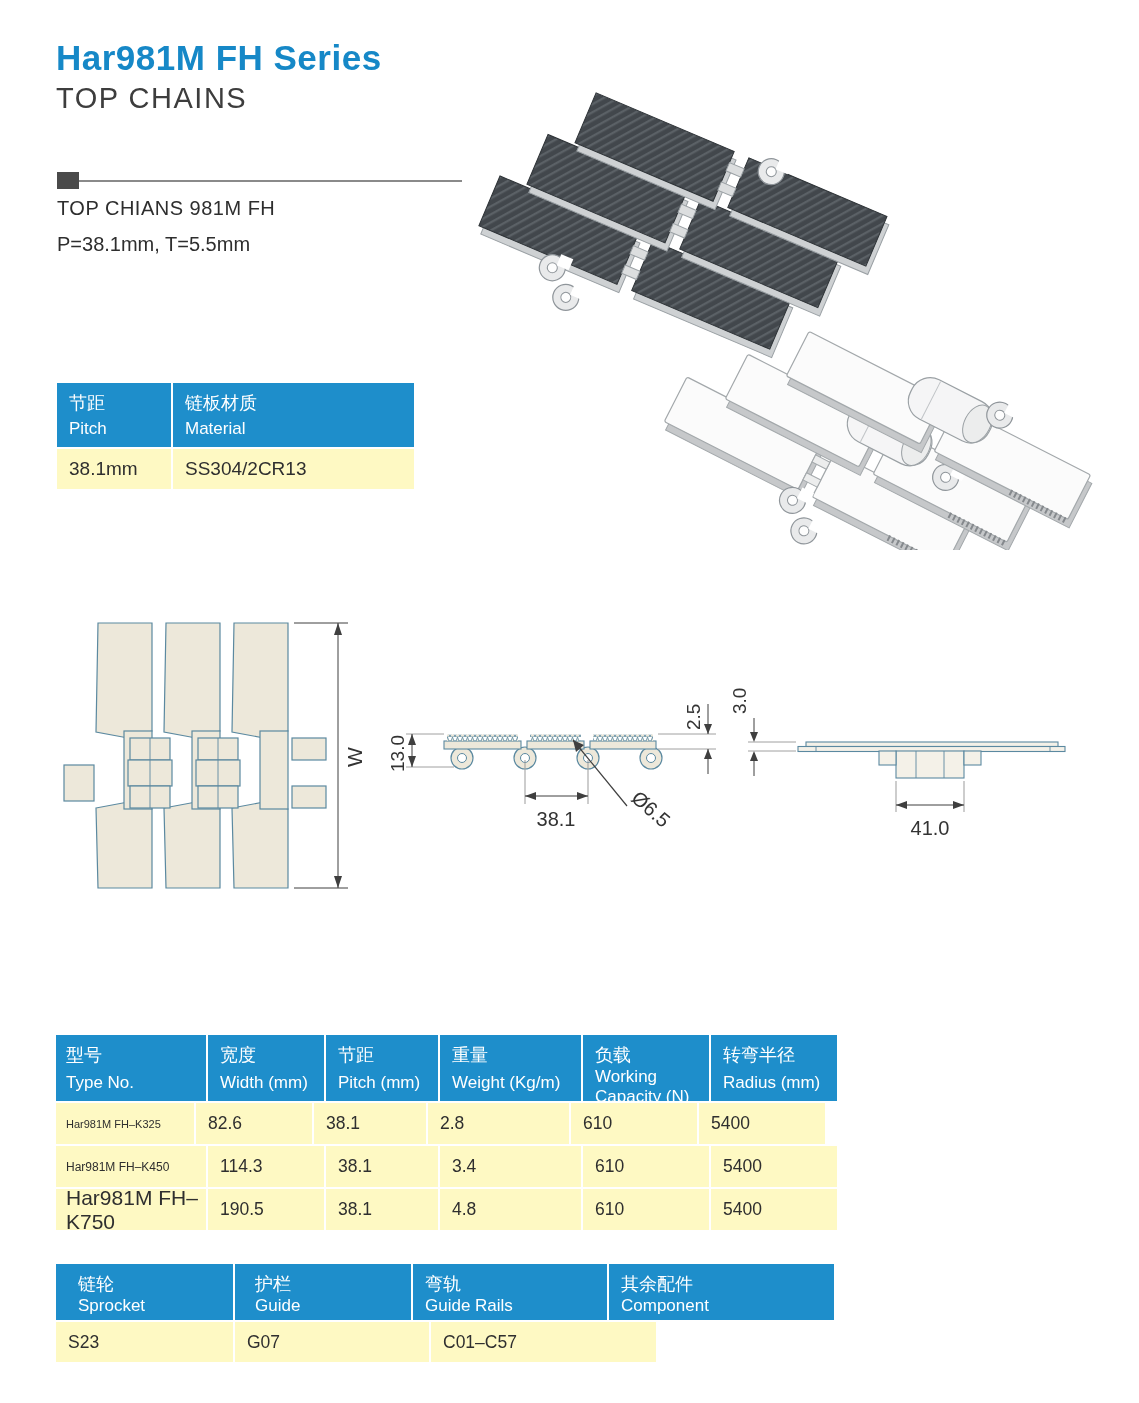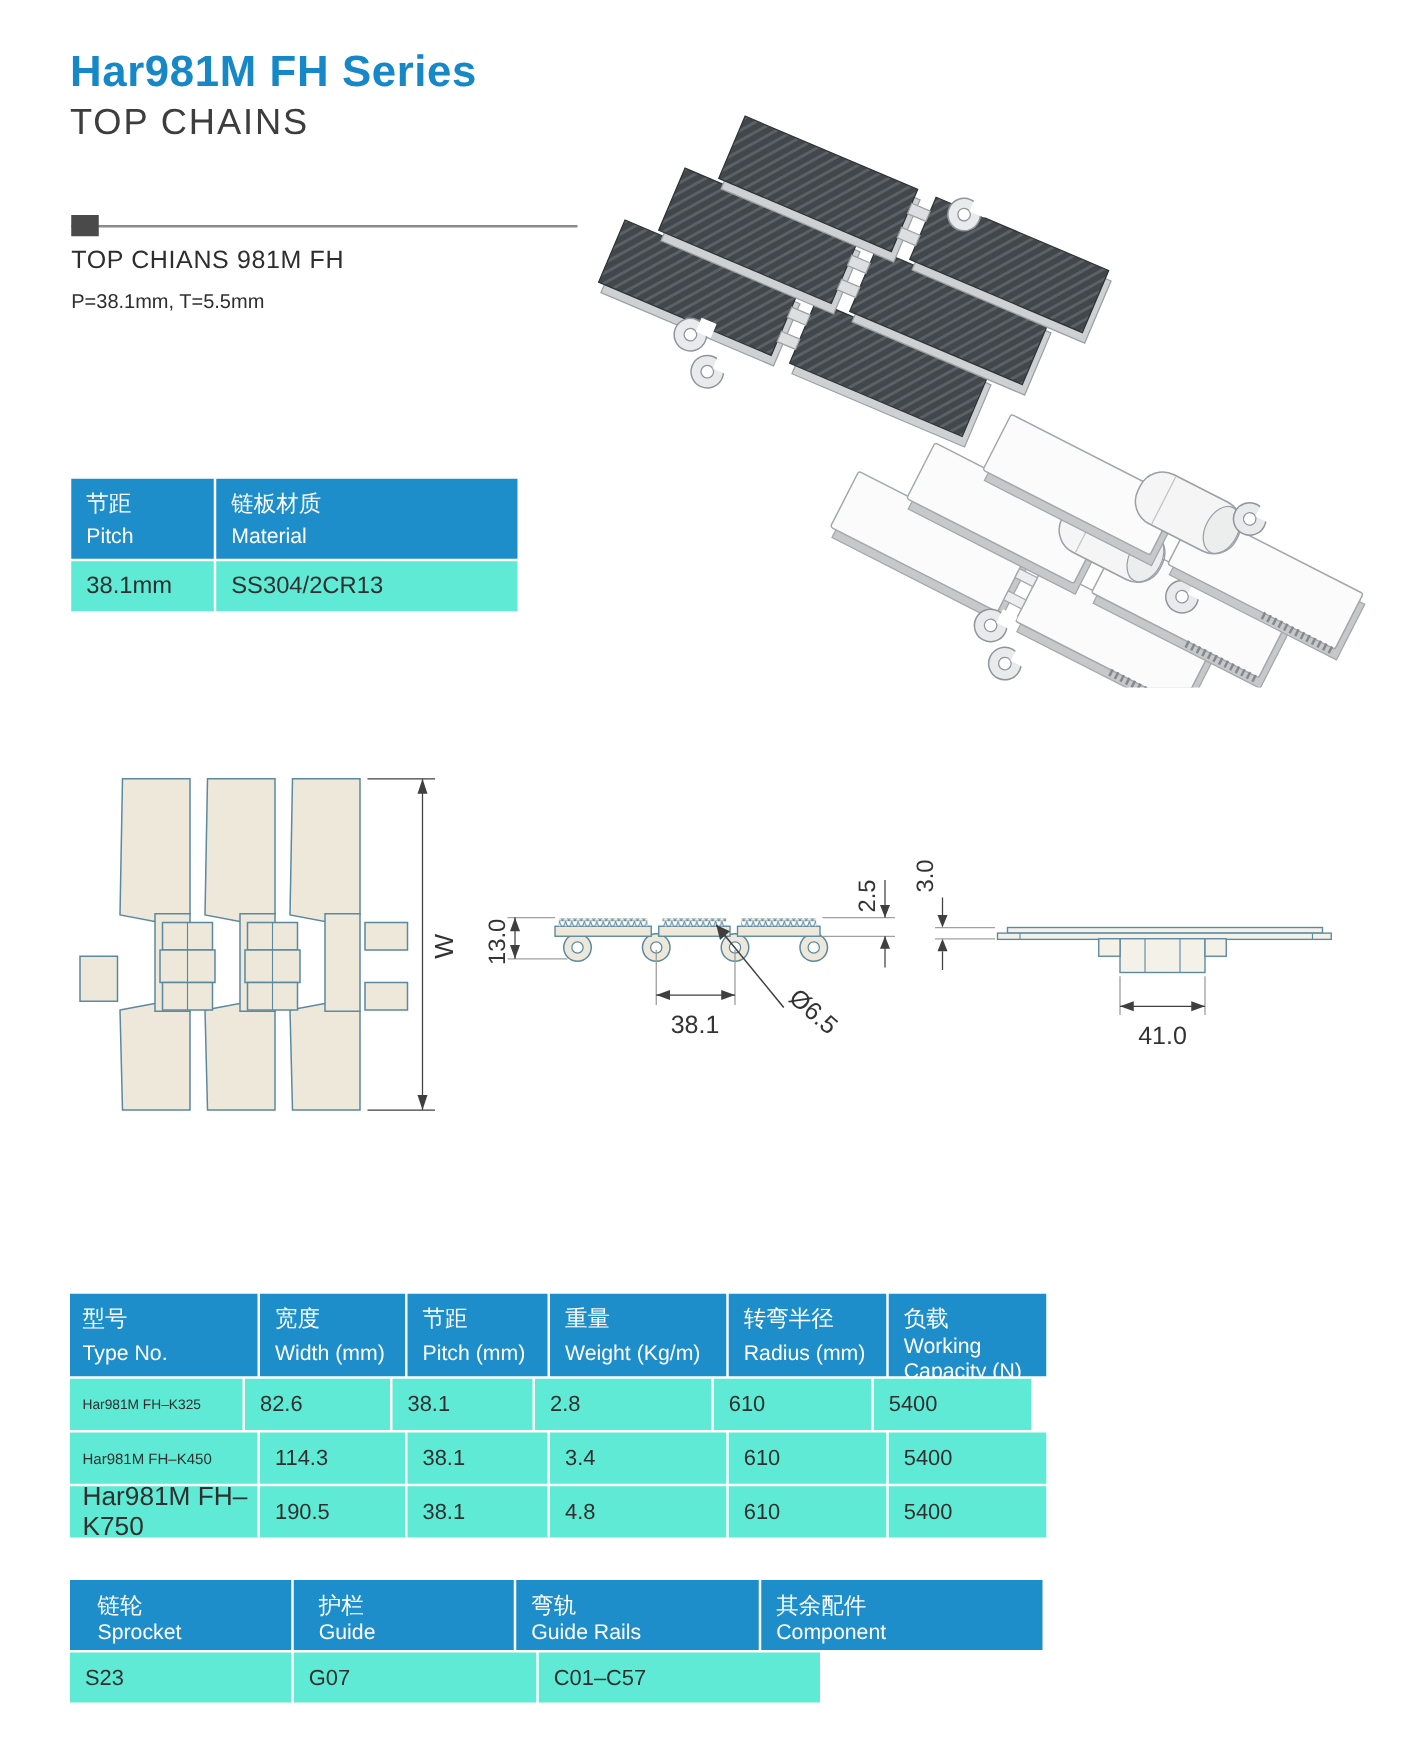--- a/index.html
+++ b/index.html
@@ -6,29 +6,29 @@
   .page{position:relative;width:1139px;height:1403px;background:#fff;overflow:hidden;
         font-family:"Liberation Sans","DejaVu Sans",sans-serif;color:#2d2d2d;}
   .abs{position:absolute;}
 
   .title{left:56px;top:38px;font-size:35px;font-weight:bold;color:#1688c7;letter-spacing:.5px;}
   .subtitle{left:56px;top:82px;font-size:29px;color:#3d3d3d;letter-spacing:1.5px;}
 
   .rule-line{left:57px;top:180px;width:405px;height:2px;background:#8a8a8a;}
   .rule-square{left:57px;top:172px;width:22px;height:17px;background:#4a4a4a;}
   .sec-heading{left:57px;top:197px;font-size:20px;color:#2e2e2e;letter-spacing:.5px;}
-  .sec-spec{left:57px;top:233px;font-size:16px;color:#2e2e2e;}
+  .sec-spec{left:57px;top:233px;font-size:20px;color:#2e2e2e;}
 
   .tbl{position:absolute;display:flex;flex-direction:column;}
   .tr{display:flex;gap:2px;margin-bottom:2px;border-radius:16px;}
   .th{background:#1e8ecb;color:#fff;display:flex;flex-direction:column;justify-content:space-between;
       box-sizing:border-box;padding:8px 6px 8px 12px;}
   .th .zh{font-size:18px;}
   .th .en{font-size:17px;line-height:1.18;}
-  .td{background:#5eead4;color:#2f2f2f;display:flex;align-items:center;
+  .td{background:#fef9c3;color:#2f2f2f;display:flex;align-items:center;
       box-sizing:border-box;padding-left:12px;font-size:17.5px;}
   .pitch-tbl .td{font-size:19px;}
 
   svg text{font-family:"Liberation Sans","DejaVu Sans",sans-serif;fill:#333;}
 </style>
 </head>
 <body>
 
 <div class="page">
 
@@ -295,26 +295,26 @@
       </div>
       <div class="th" style="width:112px;height:66px;">
         <span class="zh">节距</span>
           <span class="en">Pitch (mm)</span>
       </div>
       <div class="th" style="width:141px;height:66px;">
         <span class="zh">重量</span>
           <span class="en">Weight (Kg/m)</span>
       </div>
       <div class="th" style="width:126px;height:66px;">
+        <span class="zh">负载</span>
+          <span class="en">Working Capacity (N)</span>
+      </div>
+      <div class="th" style="width:126px;height:66px;">
         <span class="zh">转弯半径</span>
           <span class="en">Radius (mm)</span>
-      </div>
-      <div class="th" style="width:126px;height:66px;">
-        <span class="zh">负载</span>
-          <span class="en">Working Capacity (N)</span>
       </div>
     </div>
     <div class="tr">
       <div class="td" style="width:138px;height:41px;padding-left:10px;font-size:11px;">Har981M FH–K325</div>
       <div class="td" style="width:116px;height:41px;">82.6</div>
       <div class="td" style="width:112px;height:41px;">38.1</div>
       <div class="td" style="width:141px;height:41px;">2.8</div>
       <div class="td" style="width:126px;height:41px;">610</div>
       <div class="td" style="width:126px;height:41px;">5400</div>
     </div>

